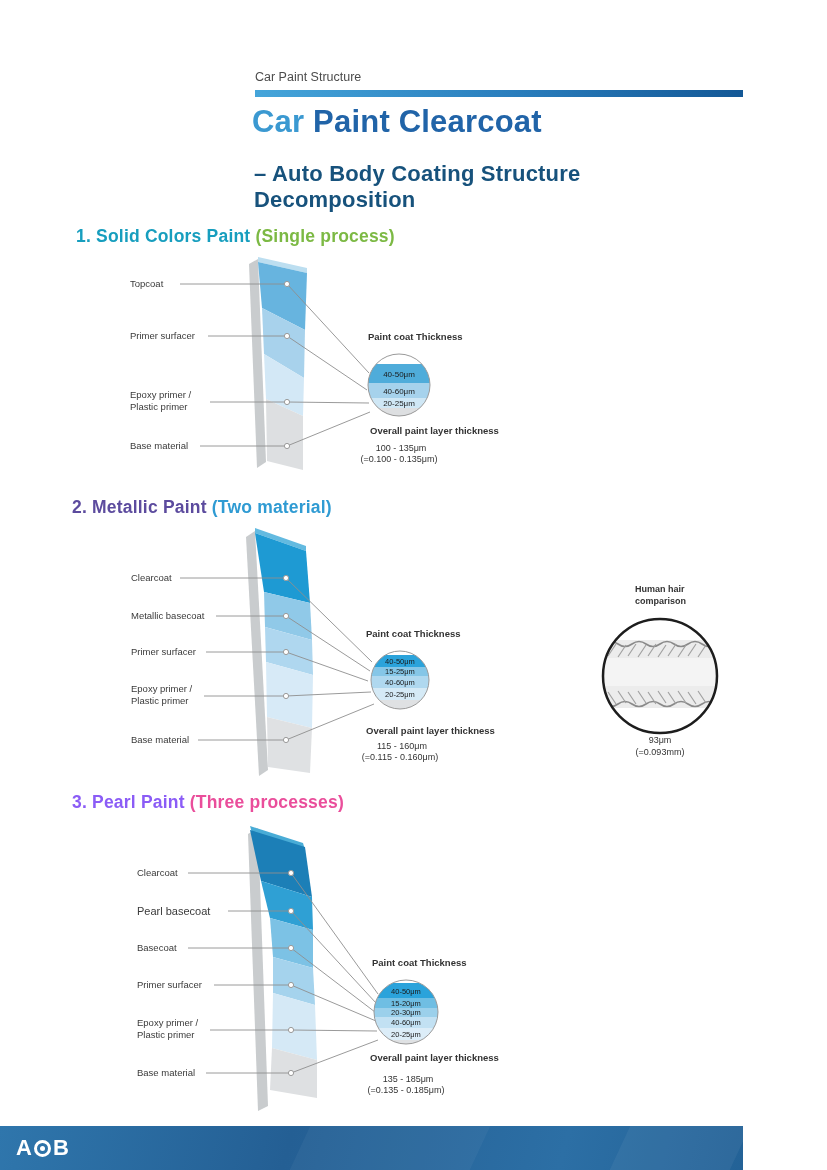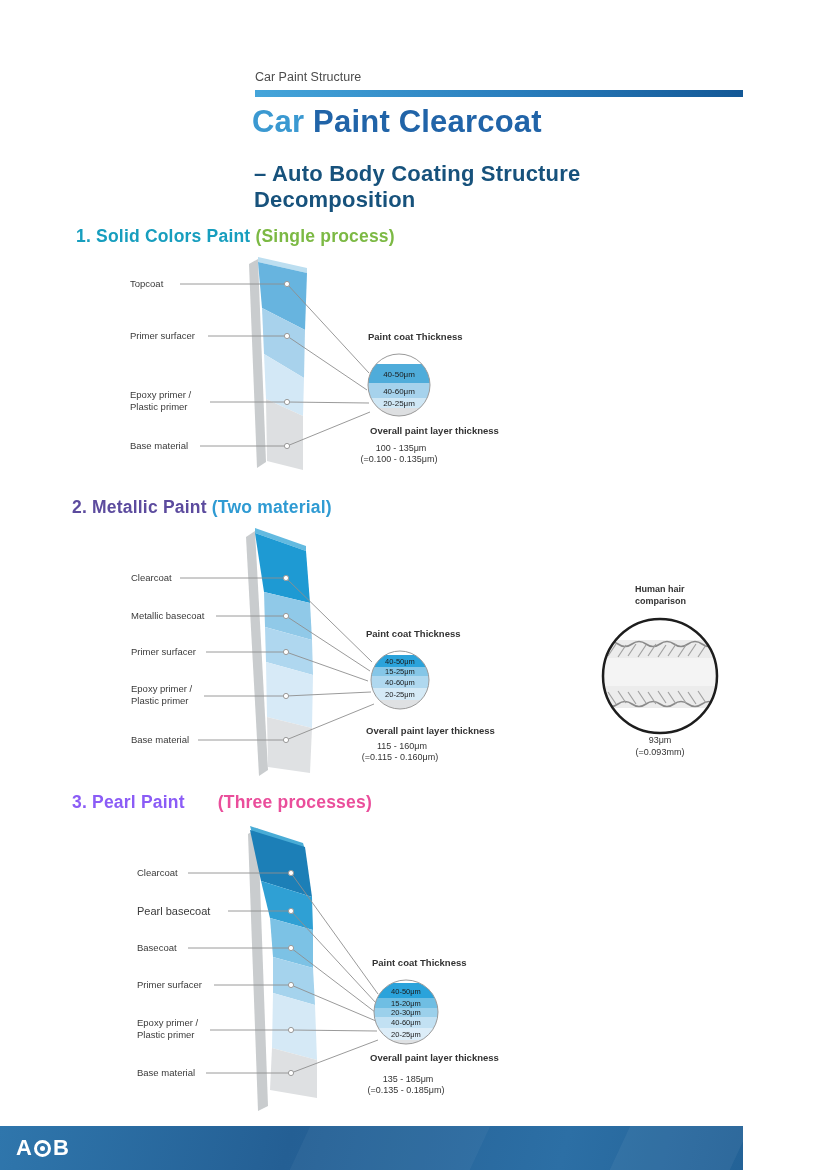--- a/index.html
+++ b/index.html
@@ -12,21 +12,21 @@
   .hdr-small{left:255px;top:70px;font-size:12.5px;color:#4c4c4c;}
   .hdr-bar{left:255px;top:90px;width:572px;height:7px;background:linear-gradient(90deg,#45a5da 0%,#2a7ebd 45%,#0b4a88 100%);}
   .title{left:252px;top:104px;font-size:31px;font-weight:bold;letter-spacing:.2px;}
   .title .t1{color:#3b99d1;}
   .title .t2{color:#2164a8;}
   .subtitle{left:254px;top:161px;font-size:22px;font-weight:bold;color:#17527c;letter-spacing:.2px;}
   
   .sec-h{font-size:17.5px;font-weight:bold;letter-spacing:.2px;white-space:nowrap;}
   .sec1-main{color:#179ebe;} .sec1-proc{color:#7cb944;}
   .sec2-main{color:#5c4b9e;text-align:right;} .sec2-proc{color:#2f9bd3;}
-  .sec3-main{color:#8b5cf6;} .sec3-proc{color:#ea4e9b;margin-left:28px;}
+  .sec3-main{color:#8b5cf6;} .sec3-proc{color:#ea4e9b;}
   
   svg{overflow:visible;}
   svg text{font-family:"Liberation Sans","DejaVu Sans",sans-serif;fill:#3a3a3a;}
   .lbl{font-size:9.5px;}
   .lbl-lg{font-size:11px;}
   .sec-t{font-size:9.5px;font-weight:bold;fill:#333333;}
   .band-t{font-size:8px;fill:#1a1a1a;}
   .band-t2{font-size:7.5px;fill:#1a1a1a;}
   .val{font-size:9px;fill:#333333;}
   .hair-t{font-size:9px;font-weight:600;fill:#333333;}

